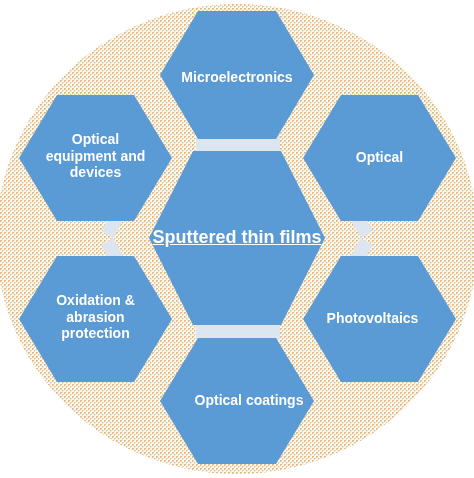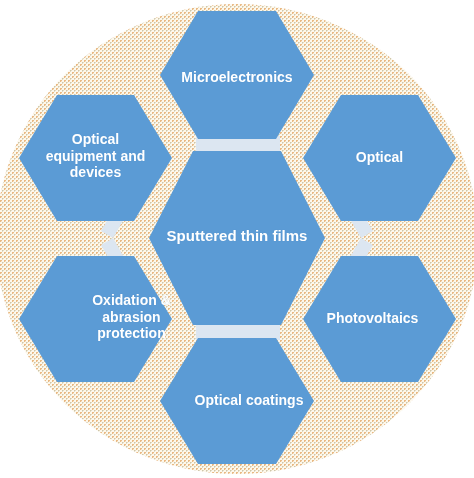--- a/index.html
+++ b/index.html
@@ -29,21 +29,21 @@
   .layer{position:absolute;left:0;top:0;width:474px;height:478px;}
   .hex-label{
     position:absolute;
     color:#ffffff;
     font-weight:bold;
     text-align:center;
     line-height:1.18;
     pointer-events:none;
     text-shadow:0 0 1px rgba(70,130,190,.35);
   }
-  .lbl-center{font-size:15px;}
+  .lbl-center{font-size:18px;text-decoration:underline;}
   .lbl-outer{font-size:14px;}
 </style>
 </head>
 <body>
 
 <div id="diagram">
 
   <div class="circle-bg"></div>
 
   <svg class="layer" viewBox="0 0 474 478" preserveAspectRatio="none">
@@ -85,21 +85,21 @@
   <div class="hex-label lbl-center" style="left:149px;top:227px;width:176px;">Sputtered thin films</div>
 
   <div class="hex-label lbl-outer" style="left:160px;top:69px;width:154px;">Microelectronics</div>
 
   <div class="hex-label lbl-outer" style="left:303px;top:149px;width:153px;">Optical</div>
 
   <div class="hex-label lbl-outer" style="left:303px;top:310px;width:139px;">Photovoltaics</div>
 
   <div class="hex-label lbl-outer" style="left:160px;top:392px;width:178px;">Optical coatings</div>
 
-  <div class="hex-label lbl-outer" style="left:19px;top:292px;width:153px;white-space:pre-line;margin-left:36px;">Oxidation &amp;
+  <div class="hex-label lbl-outer" style="left:19px;top:292px;width:153px;white-space:pre-line;">Oxidation &amp;
 abrasion
 protection</div>
 
   <div class="hex-label lbl-outer" style="left:19px;top:131px;width:153px;white-space:pre-line;">Optical
 equipment and
 devices</div>
 
 </div>
 
 </body></html>

